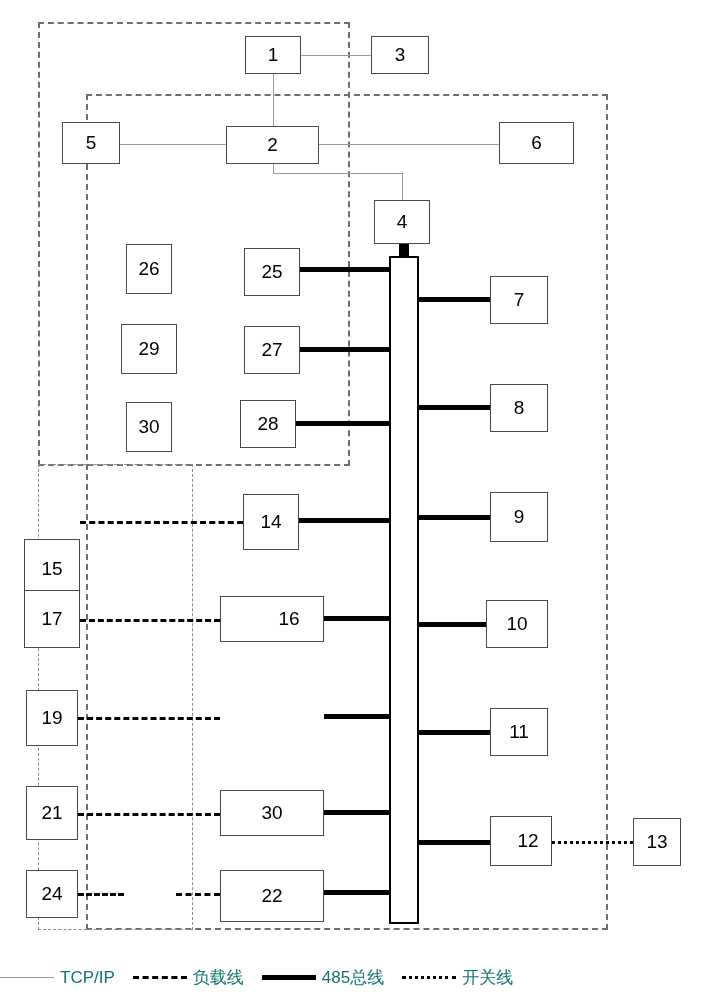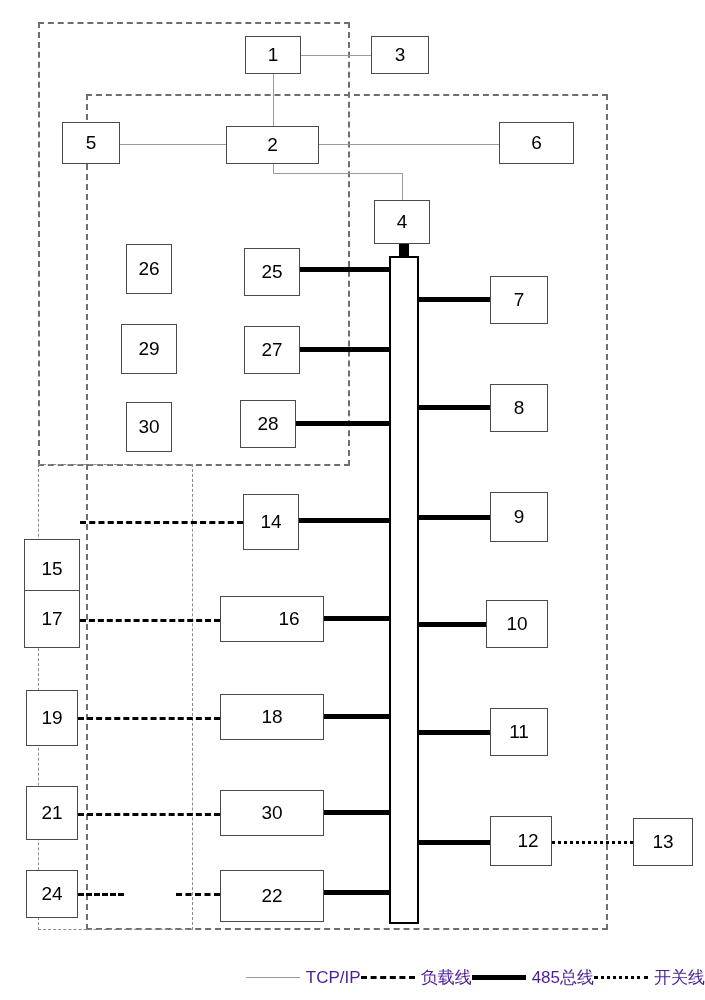--- a/index.html
+++ b/index.html
@@ -76,23 +76,24 @@
     z-index: 0;
   }
   .legend {
     position: absolute;
     left: 0;
     top: 955px;
     width: 705px;
     height: 45px;
     display: flex;
     align-items: center;
-    justify-content: flex-end;
+    justify-content: flex-start;
+    gap: 18px;
     font-size: 17px;
-    color: #4c1d95;
+    color: #0f766e;
   }
   .legend-item {
     display: flex;
     align-items: center;
     gap: 6px;
   }
   .sw-tcp { width: 54px; border-top: 1px solid #9a9a9a; height: 0; }
   .sw-load { width: 54px; border-top: 3px dashed #000000; height: 0; }
   .sw-bus { width: 54px; background: #000000; height: 5px; }
   .sw-switch { width: 54px; border-top: 3px dotted #000000; height: 0; }
@@ -161,26 +162,25 @@
   <div class="node" style="left:490px; top:384px; width:58px;  height:48px;">8</div>
   <div class="node" style="left:126px; top:402px; width:46px;  height:50px;">30</div>
   <div class="node" style="left:240px; top:400px; width:56px;  height:48px;">28</div>
   <div class="node" style="left:24px;  top:492px; width:56px;  height:60px;margin-top:47px;">15</div>
   <div class="node" style="left:243px; top:494px; width:56px;  height:56px;">14</div>
   <div class="node" style="left:490px; top:492px; width:58px;  height:50px;">9</div>
   <div class="node" style="left:24px;  top:590px; width:56px;  height:58px;">17</div>
   <div class="node" style="left:220px; top:596px; width:104px; height:46px;padding-left:34px;">16</div>
   <div class="node" style="left:486px; top:600px; width:62px;  height:48px;">10</div>
   <div class="node" style="left:26px;  top:690px; width:52px;  height:56px;">19</div>
-  <div class="node" style="left:220px; top:694px; width:104px; height:46px;">18</div>
   <div class="node" style="left:490px; top:708px; width:58px;  height:48px;">11</div>
   <div class="node" style="left:26px;  top:786px; width:52px;  height:54px;">21</div>
   <div class="node" style="left:220px; top:790px; width:104px; height:46px;">30</div>
   <div class="node" style="left:490px; top:816px; width:62px;  height:50px;padding-left:14px;">12</div>
-  <div class="node" style="left:633px; top:818px; width:60px;  height:48px;">13</div>
+  <div class="node" style="left:633px; top:818px; width:48px;  height:48px;">13</div>
   <div class="node" style="left:26px;  top:870px; width:52px;  height:48px;">24</div>
   <div class="node" style="left:220px; top:870px; width:104px; height:52px;">22</div>
 
   <div class="legend">
     <div class="legend-item">
       <span class="sw-tcp"></span>
       <span>TCP/IP</span>
     </div>
     <div class="legend-item">
       <span class="sw-load"></span>

